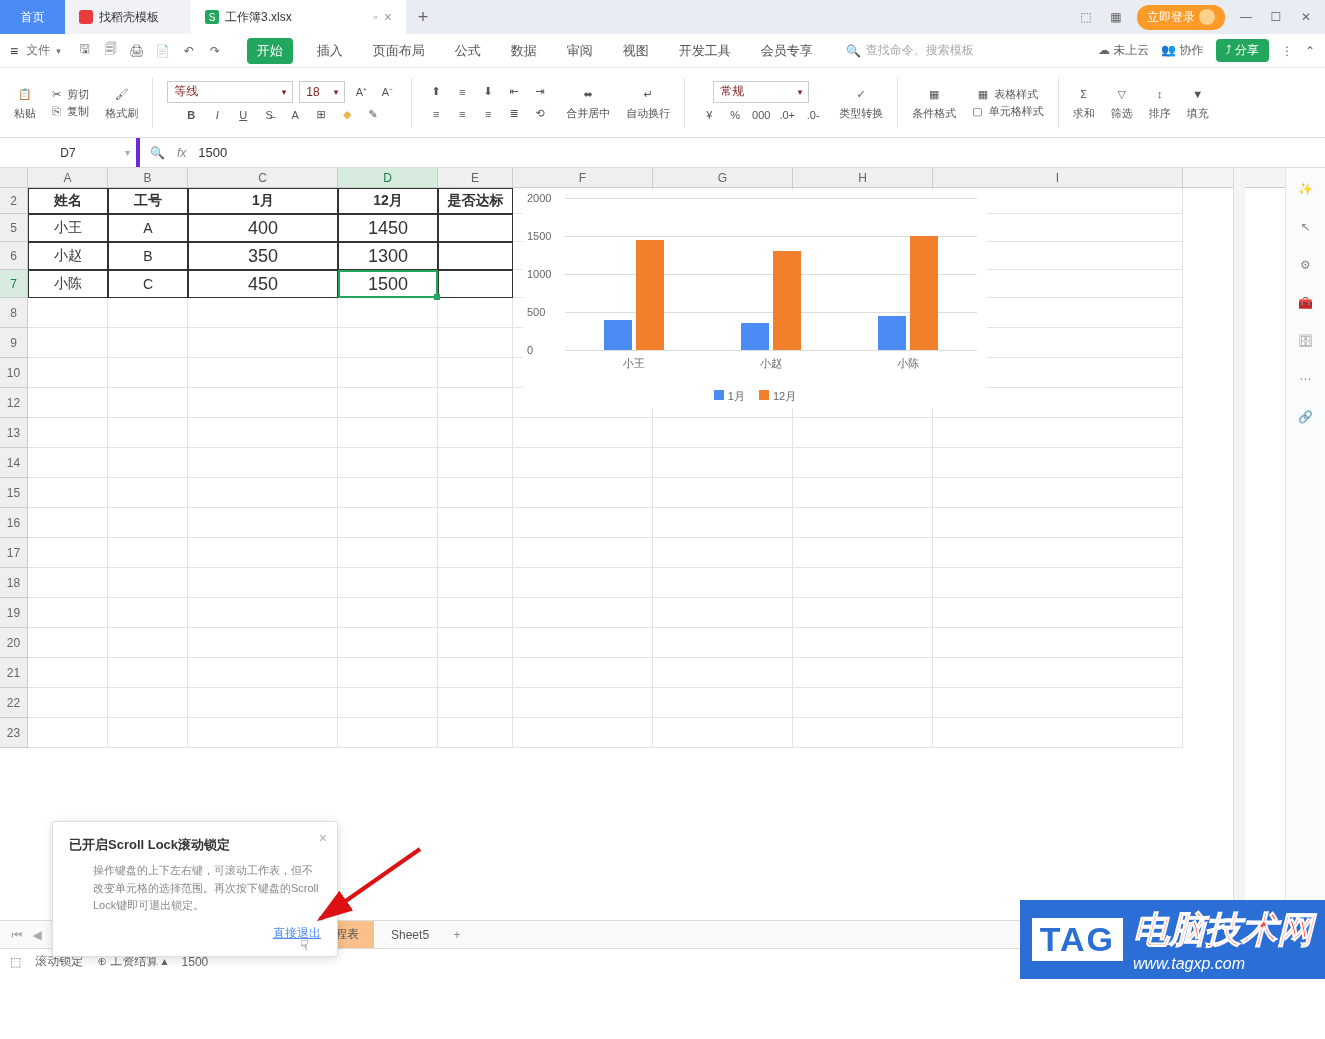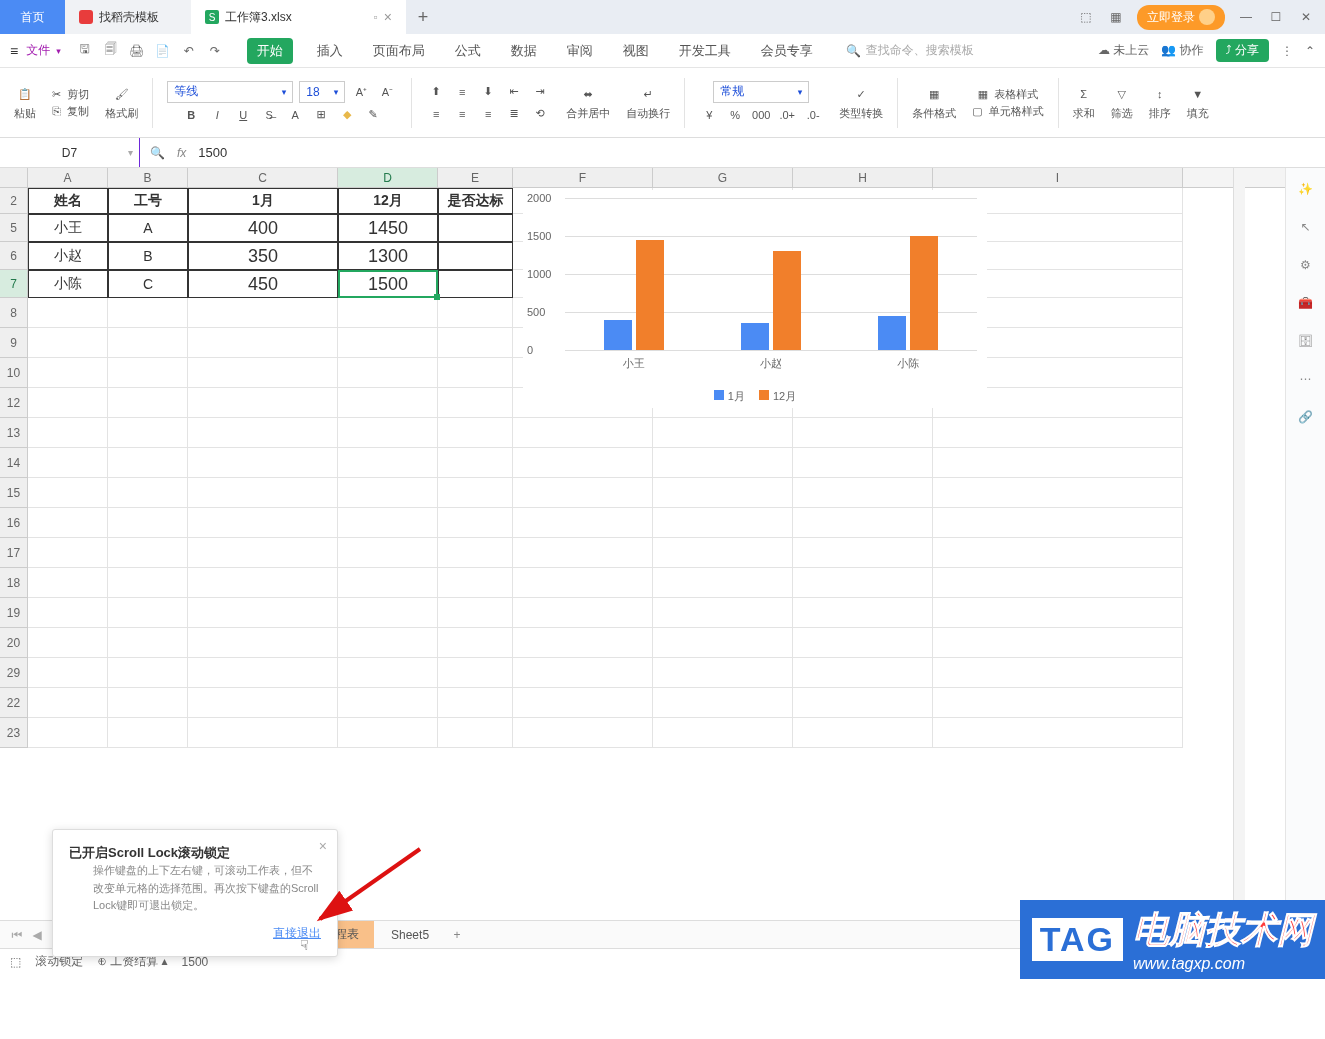--- a/index.html
+++ b/index.html
@@ -13,42 +13,42 @@
 .tab.active { background: #fff; width: 215px; }
 .tab-close { color: #999; font-size: 14px; }
 .tab-add { width: 34px; text-align: center; color: #666; font-size: 18px; }
 .title-right { margin-left: auto; display: flex; align-items: center; gap: 12px; padding-right: 10px; }
 .title-icon { width: 18px; height: 18px; display: inline-flex; align-items: center; justify-content: center; color: #666; }
 .login-btn { background: #fd9a28; color: #fff; border-radius: 12px; padding: 4px 10px; display: flex; align-items: center; gap: 4px; font-size: 12px;}
 .avatar { width: 16px; height: 16px; background: #ffd089; border-radius: 50%; }
 
 
 .menubar { height: 34px; display: flex; align-items: center; padding: 0 10px; gap: 8px; border-bottom: 1px solid #e5e5e5; background:#fff;}
-.file-menu { display: flex; align-items: center; gap: 6px; color: #a21caf;}
+.file-menu { display: flex; align-items: center; gap: 6px; color: #737373;}
 .qa-icons { display: flex; gap: 6px; margin-left: 6px; }
 .qa-icons span { width: 20px; height: 20px; display: inline-flex; align-items: center; justify-content: center; color: #666; }
 .menu-tabs { display: flex; gap: 18px; margin-left: 14px; }
 .menu-tab { font-size: 13px; color: #555; padding: 4px 6px; }
 .menu-tab.active { background: #23a75f; color: #fff; border-radius: 4px; padding: 4px 10px; }
 .search-box { margin-left: 20px; color: #aaa; display:flex; align-items:center; gap:4px;}
 .menu-right { margin-left: auto; display:flex; align-items:center; gap:12px; color:#666;}
 .share-btn { background:#23a75f; color:#fff; border-radius:4px; padding:3px 10px;}
 
 
 .ribbon { height: 70px; display: flex; align-items: center; padding: 2px 8px; border-bottom: 1px solid #ddd; gap: 4px; background:#fff;}
 .rgroup { display: flex; flex-direction: column; align-items: center; justify-content: center; padding: 0 6px; height: 60px; gap:2px; color:#555; font-size:11px;}
 .rrow { display: flex; align-items: center; gap: 6px;}
 .icon-sq { width: 20px; height: 20px; display:inline-flex; align-items:center; justify-content:center; color:#555;}
 .divider { width: 1px; height: 50px; background: #e3e3e3; margin: 0 4px; }
-.combo { border: 1px solid #ccc; height: 22px; padding: 0 6px; display: flex; align-items: center; font-size: 12px; background:#fff; color:#1d4ed8;}
+.combo { border: 1px solid #ccc; height: 22px; padding: 0 6px; display: flex; align-items: center; font-size: 12px; background:#fff; color:#7f1d1d;}
 .big-btn { display:flex; flex-direction:column; align-items:center; gap:2px; padding:0 6px; font-size:11px; color:#555;}
 
 
 .formula-row { height: 30px; display: flex; align-items: center; border-bottom: 1px solid #ddd; }
-.name-box { width: 140px; border-right: 1px solid #6d28d9; padding: 0 12px; height: 100%; display:flex; align-items:center; justify-content:center; position:relative;}
+.name-box { width: 140px; border-right: 4px solid #6d28d9; padding: 0 12px; height: 100%; display:flex; align-items:center; justify-content:center; position:relative;}
 .name-box::after{content:"▾"; position:absolute; right:6px; color:#aaa; font-size:10px;}
 .fx-area { display: flex; align-items: center; gap: 12px; padding: 0 10px; flex:1;}
 .fx-icon { font-style: italic; color:#888;}
 
 
 .grid-wrap { position: relative; height: 752px; display:flex;}
 .grid { flex:1; position:relative; overflow:hidden;}
 .col-headers { display: flex; height: 20px; background: #f4f4f4; border-bottom: 1px solid #ccc;}
 .selall { width: 28px; border-right: 1px solid #ccc; background:#eee;}
 .ch { border-right: 1px solid #ccc; text-align: center; font-size: 12px; color:#666; line-height:20px; background:#efefef;}
@@ -92,21 +92,21 @@
 .stab.act1{background:#f9c089;}
 .stab.act2{background:#f9c089;}
 .stab-add{width:22px; text-align:center; color:#888;}
 .stab.faded{color:#bbb;}
 
 
 .statusbar{height:26px; border-top:1px solid #ddd; display:flex; align-items:center; padding:0 10px; gap:14px; color:#666; font-size:12px; background:#fff;}
 
 
 .popup{position:absolute; left:52px; bottom:82px; width:286px; background:#fff; border:1px solid #ddd; box-shadow:0 2px 10px rgba(0,0,0,0.15); padding:14px 16px; border-radius:3px;}
-.popup h4{font-size:13px; font-weight:bold; }
+.popup h4{font-size:13px; font-weight:bold; margin-bottom:8px;}
 .popup p{font-size:11px; color:#888; line-height:1.6;margin-left:24px;}
 .popup .link{color:#4b8bf4; text-align:right; margin-top:10px; font-size:12px; text-decoration:underline;}
 .popup .close{position:absolute; right:10px; top:8px; color:#aaa; font-size:14px;}
 .arrow-red{position:absolute; left:310px; bottom:100px; pointer-events:none;}
 
 
 .watermark{position:absolute; right:0; bottom:60px; background:#2b6fd6; color:#fff; display:flex; align-items:center; padding:6px 12px; gap:10px;}
 .watermark .tag{background:#fff; color:#2b6fd6; font-weight:bold; font-size:34px; padding:2px 8px; letter-spacing:2px;}
 .watermark .txt{display:flex; flex-direction:column;}
 .watermark .l1{color:#ff3b3b; font-size:36px; font-weight:bold; -webkit-text-stroke:1px #fff; font-style:italic;}
@@ -520,21 +520,21 @@
           <div class="cell B"></div>
           <div class="cell C"></div>
           <div class="cell D"></div>
           <div class="cell E"></div>
           <div class="cell F"></div>
           <div class="cell G"></div>
           <div class="cell H"></div>
           <div class="cell I"></div>
         </div>
         <div class="row">
-          <div class="rh">29</div>
+          <div class="rh">21</div>
           <div class="cell A"></div>
           <div class="cell B"></div>
           <div class="cell C"></div>
           <div class="cell D"></div>
           <div class="cell E"></div>
           <div class="cell F"></div>
           <div class="cell G"></div>
           <div class="cell H"></div>
           <div class="cell I"></div>
         </div>

